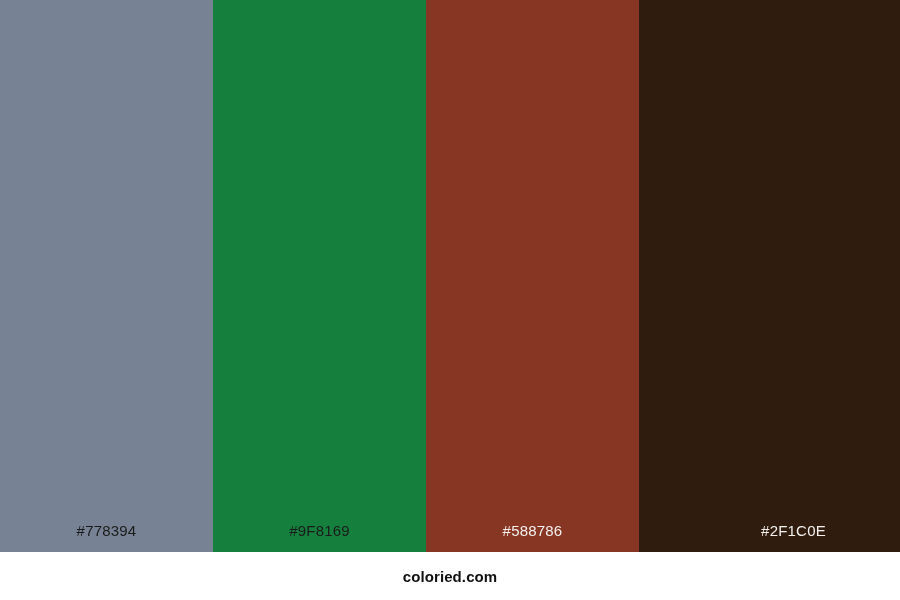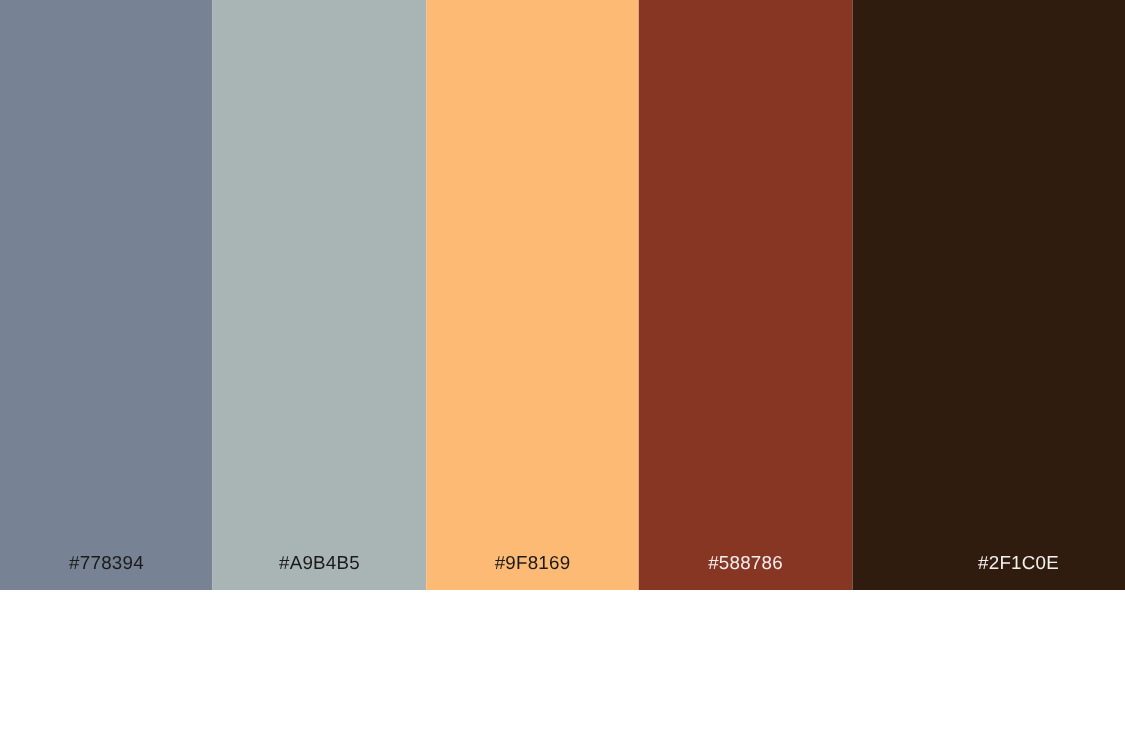--- a/index.html
+++ b/index.html
@@ -14,21 +14,21 @@
     overflow: hidden;
   }
   #palette-page {
     width: 900px;
     height: 600px;
     display: flex;
     flex-direction: column;
     background: #ffffff;
   }
   #swatch-strip {
-    height: 472px;
+    height: 552px;
     display: flex;
     flex-direction: row;
     width: 100%;
   }
   .swatch {
     flex: 1 1 0;
     height: 100%;
     position: relative;
     display: flex;
     align-items: flex-end;
@@ -70,32 +70,32 @@
 <body>
 
 <div id="palette-page">
 
   <div id="swatch-strip">
 
     <div class="swatch" style="background-color: rgb(119, 131, 148);">
       <span class="swatch-label label-dark" style="color: rgb(27, 27, 27);">#778394</span>
     </div>
 
-    <div class="swatch" style="background-color: rgb(169, 180, 181);">
-      <span class="swatch-label label-dark" style="color: rgb(27, 27, 27);">#A9B4B5</span>
-    </div>
 
-    <div class="swatch" style="background-color: #fdba74;">
+    <div class="swatch" style="background-color: #15803d;">
       <span class="swatch-label label-dark" style="color: rgb(27, 27, 27);">#9F8169</span>
     </div>
 
     <div class="swatch" style="background-color: rgb(136, 54, 36);">
       <span class="swatch-label label-light" style="color: rgb(242, 239, 237);">#588786</span>
     </div>
 
     <div class="swatch" style="background-color: rgb(47, 28, 14); padding-left: 48px;">
       <span class="swatch-label label-light" style="color: rgb(242, 239, 237);">#2F1C0E</span>
     </div>
 
   </div>
 
+  <div id="footer">
+    <span id="footer-brand">coloried.com</span>
+  </div>
 
 </div>
 
 </body></html>

